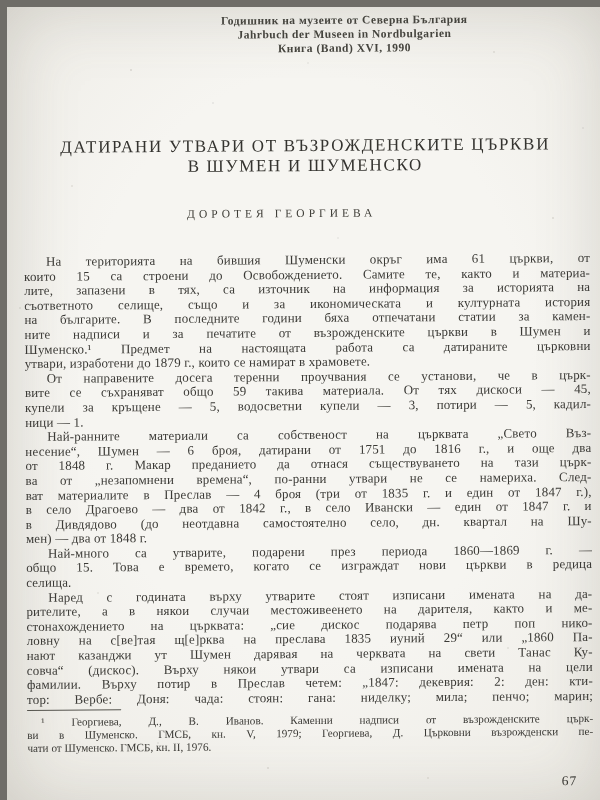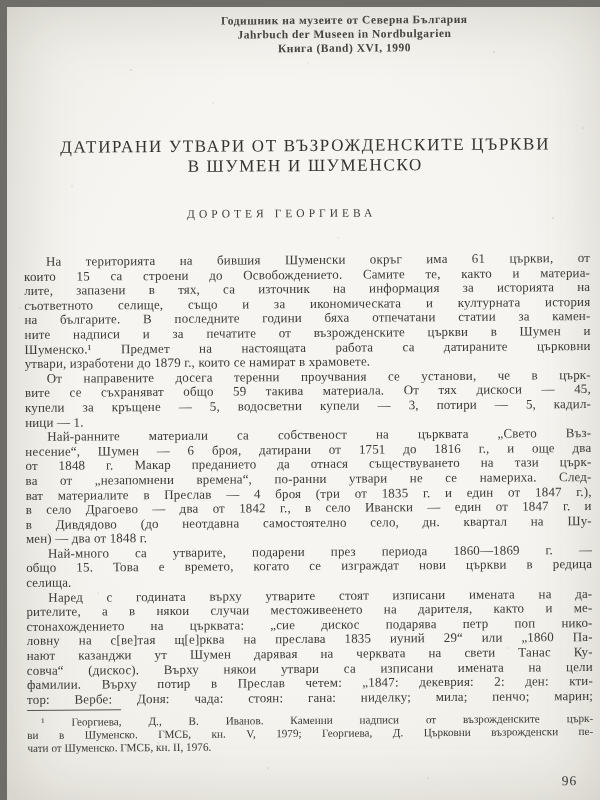--- a/index.html
+++ b/index.html
@@ -128,15 +128,15 @@
         <div class="bline">тор: Вербе: Доня: чада: стоян: гана: ниделку; мила; пенчо; марин;</div>
       </div>
 
     <div class="fn-rule"></div>
     <div class="footnote">
       <div class="fn-line first">¹ Георгиева, Д., В. Иванов. Каменни надписи от възрожденските църк-</div>
       <div class="fn-line">ви в Шуменско. ГМСБ, кн. V, 1979; Георгиева, Д. Църковни възрожденски пе-</div>
       <div class="fn-line end">чати от Шуменско. ГМСБ, кн. II, 1976.</div>
     </div>
 
-    <div class="page-number">96</div>
+    <div class="page-number">67</div>
   </div>
 </div>
 
 </body></html>

